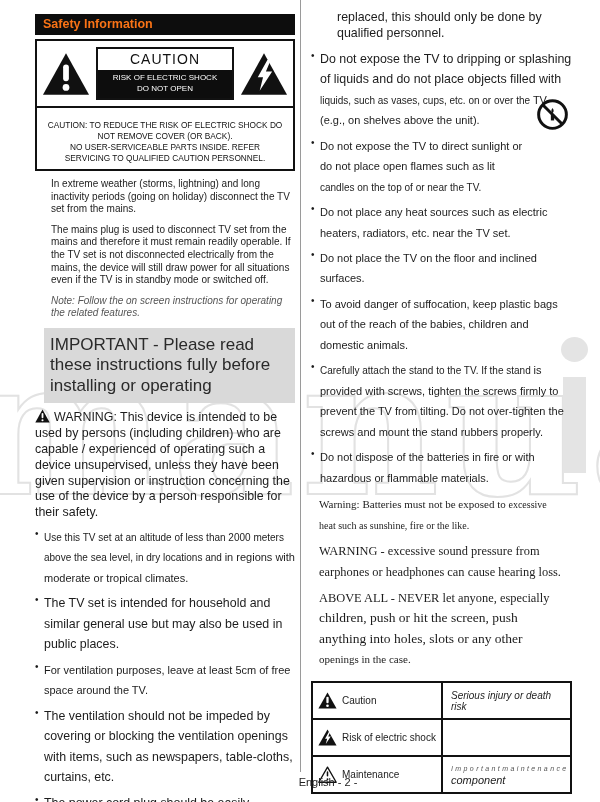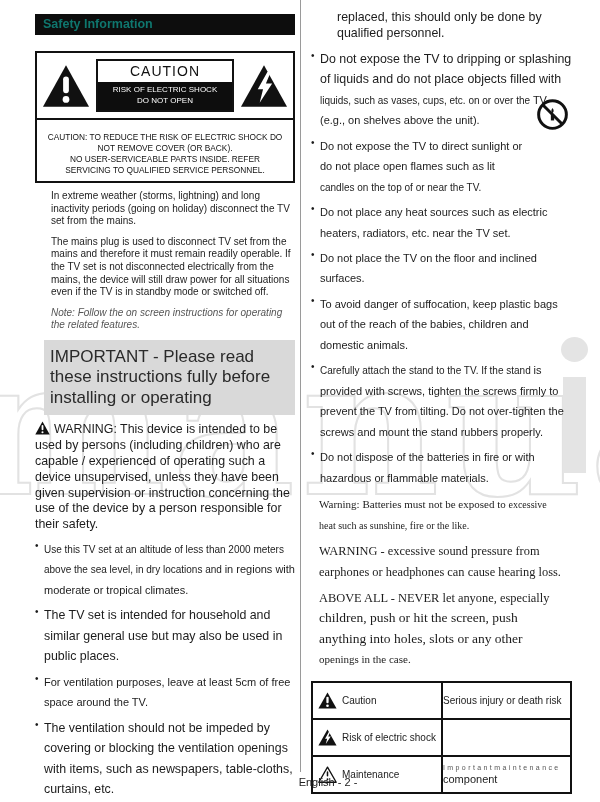--- a/index.html
+++ b/index.html
@@ -10,22 +10,22 @@
              font-weight:bold;font-size:190px;letter-spacing:6px;color:transparent;
              -webkit-text-stroke:2px #e2e2e2;white-space:nowrap;z-index:0;}
   .wm-dot{position:absolute;left:561px;top:337px;width:27px;height:25px;border-radius:50%;
           background:#e4e4e4;z-index:0;}
   .wm-bar{position:absolute;left:563px;top:377px;width:23px;height:96px;background:#e4e4e4;z-index:0;}
   .divider{position:absolute;left:300px;top:0;width:1px;height:772px;background:#9a9a9a;z-index:1;}
   .col{position:absolute;z-index:2;}
   .col-left{left:35px;top:14px;width:260px;}
   .col-right{left:311px;top:10px;width:261px;}
   
-  .title-bar{background:#0d0d0d;color:#0f766e;font-size:12.5px;font-weight:bold;
-             padding:3px 8px 4px 8px;margin-bottom:16px;}
+  .title-bar{background:#0d0d0d;color:#f97316;font-size:12.5px;font-weight:bold;
+             padding:3px 8px 4px 8px;margin-bottom:4px;}
   
   .cg{border:2px solid #111;margin-bottom:7px;}
   .cg-top{display:flex;align-items:center;justify-content:space-between;padding:6px 5px;}
   .cg-tri{width:48px;height:44px;flex:none;}
   .cg-center{width:134px;border:2px solid #111;flex:none;}
   .cg-caution{text-align:center;font-size:14px;letter-spacing:1px;padding:2px 0 3px 0;color:#111;}
   .cg-black{background:#0d0d0d;color:#fff;text-align:center;font-size:8px;line-height:10.5px;
             padding:3px 2px 4px 2px;}
   .cg-body{border-top:2px solid #111;padding:12px 2px 5px 2px;font-size:8.3px;line-height:11px;
            text-align:center;color:#111;}
@@ -51,21 +51,21 @@
   .paras p{margin:6px 8px;font-family:Liberation Serif, serif;}
   
   .no-flame{position:absolute;right:3px;top:88px;width:33px;height:33px;z-index:3;}
   
   .hz-table{border:2px solid #111;margin-top:12px;background:#fff;}
   .hz-row{display:flex;border-top:2px solid #111;}
   .hz-row:first-child{border-top:none;}
   .hz-label{width:118px;flex:none;border-right:2px solid #111;display:flex;align-items:center;
             gap:5px;padding:9px 5px;font-size:10px;color:#222;}
   .hz-icon{width:19px;height:17px;flex:none;}
-  .hz-desc{flex:1;padding:6px 0;font-size:10px;display:flex;flex-direction:column;justify-content:center;color:#222;}
+  .hz-desc{flex:1;padding:6px 8px;font-size:10px;display:flex;flex-direction:column;justify-content:flex-end;color:#222;font-style:italic;}
   .hz-desc .tiny{font-size:7px;letter-spacing:2.4px;color:#555;margin-bottom:2px;}
   .hz-desc .comp{font-size:11px;}
   .footer{position:absolute;left:0;top:776px;width:100%;text-align:center;font-size:11px;color:#222;z-index:2;padding-left:28px;}
 </style>
 </head>
 <body>
 
 <div class="page">
 
   <div class="watermark">manual</div>
@@ -93,21 +93,21 @@
         </div>
         <svg class="cg-tri" viewBox="0 0 100 90">
           <polygon points="50,2 98,88 2,88" fill="#111"></polygon>
           <polygon points="57,16 37,52 48,52 41,80 67,40 54,40 64,16" fill="#fff"></polygon>
         </svg>
       </div>
       <div class="cg-body">
           <div>CAUTION: TO REDUCE THE RISK OF ELECTRIC SHOCK DO</div>
           <div>NOT REMOVE COVER (OR BACK).</div>
           <div>NO USER-SERVICEABLE PARTS INSIDE. REFER</div>
-          <div>SERVICING TO QUALIFIED SERVICE PERSONNEL.</div>
+          <div>SERVICING TO QUALIFIED CAUTION PERSONNEL.</div>
         </div>
     </div>
 
     <p class="para">In extreme weather (storms, lightning) and long inactivity periods (going on holiday) disconnect the TV set from the mains.</p>
     <p class="para">The mains plug is used to disconnect TV set from the mains and therefore it must remain readily operable. If the TV set is not disconnected electrically from the mains, the device will still draw power for all situations even if the TV is in standby mode or switched off.</p>
     <p class="para note">Note: Follow the on screen instructions for operating the related features.</p>
 
     <div class="important">IMPORTANT - Please read these instructions fully before installing or operating</div>
 
     <p class="warn-para"><svg class="warn-tri" viewBox="0 0 100 90">

